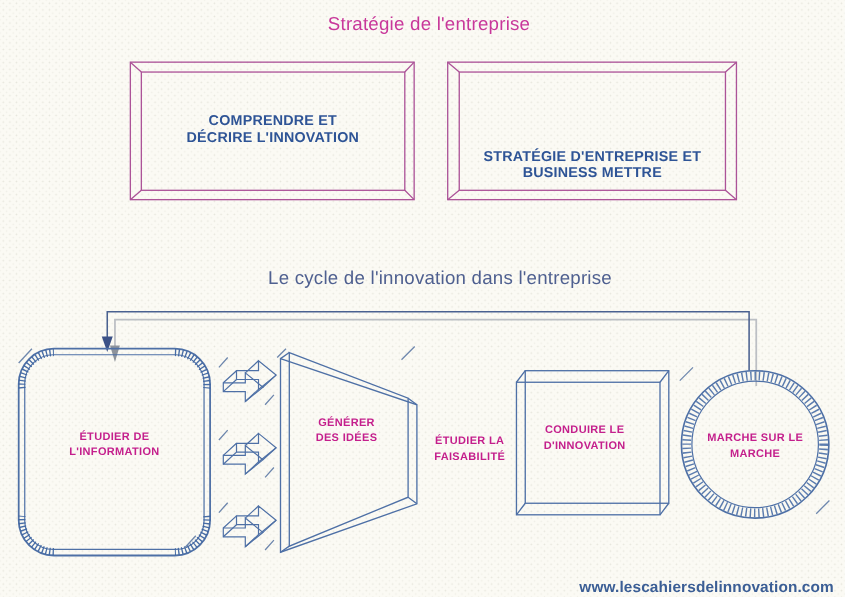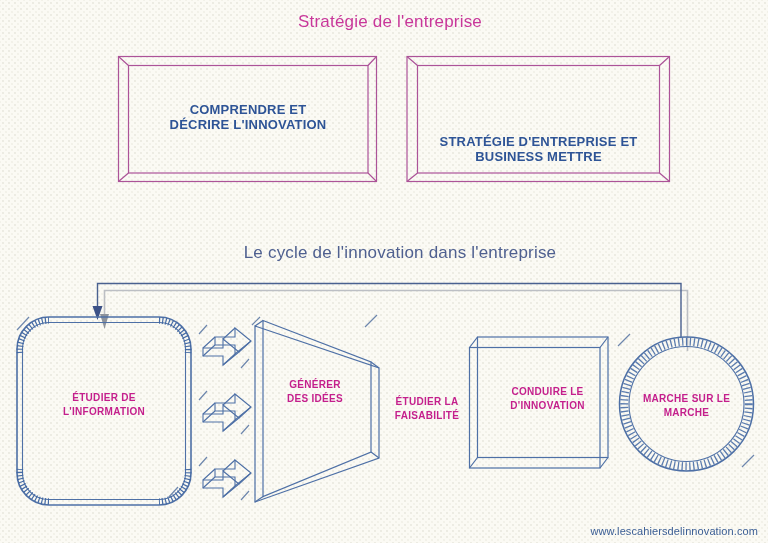--- a/index.html
+++ b/index.html
@@ -29,21 +29,21 @@
   .navy-label{
     color:#2e5496;font-size:13px;font-weight:bold;
     line-height:14.5px;letter-spacing:0.2px;
   }
   .pink-label{
     color:#c41f8c;font-size:10px;font-weight:bold;
     letter-spacing:0.3px;
   }
   .watermark{
     position:absolute;top:525px;right:10px;width:260px;
-    text-align:right;font-size:11px;font-weight:normal;color:#3b5e95;
+    text-align:right;font-size:14px;font-weight:bold;color:#3b5e95;
     letter-spacing:0.1px;
   }
 </style>
 </head>
 <body>
 
 <div class="canvas">
 
   <svg class="svg-layer" viewBox="0 0 768 543">
     <defs>
@@ -140,21 +140,21 @@
   <div class="label pink-label" style="left:258px;top:378px;width:114px;">
     <div>GÉNÉRER</div>
     <div>DES IDÉES</div>
   </div>
 
   <div class="label pink-label" style="left:368px;top:395px;width:118px;">
     <div>ÉTUDIER LA</div>
     <div>FAISABILITÉ</div>
   </div>
 
-  <div class="label pink-label" style="left:488px;top:385px;width:119px;">
+  <div class="label pink-label" style="left:472px;top:385px;width:119px;">
     <div>CONDUIRE LE</div>
     <div>D'INNOVATION</div>
   </div>
 
   <div class="label pink-label" style="left:621px;top:392px;width:131px;">
     <div>MARCHE SUR LE</div>
     <div>MARCHE</div>
   </div>
 
   <div class="watermark">www.lescahiersdelinnovation.com</div>

